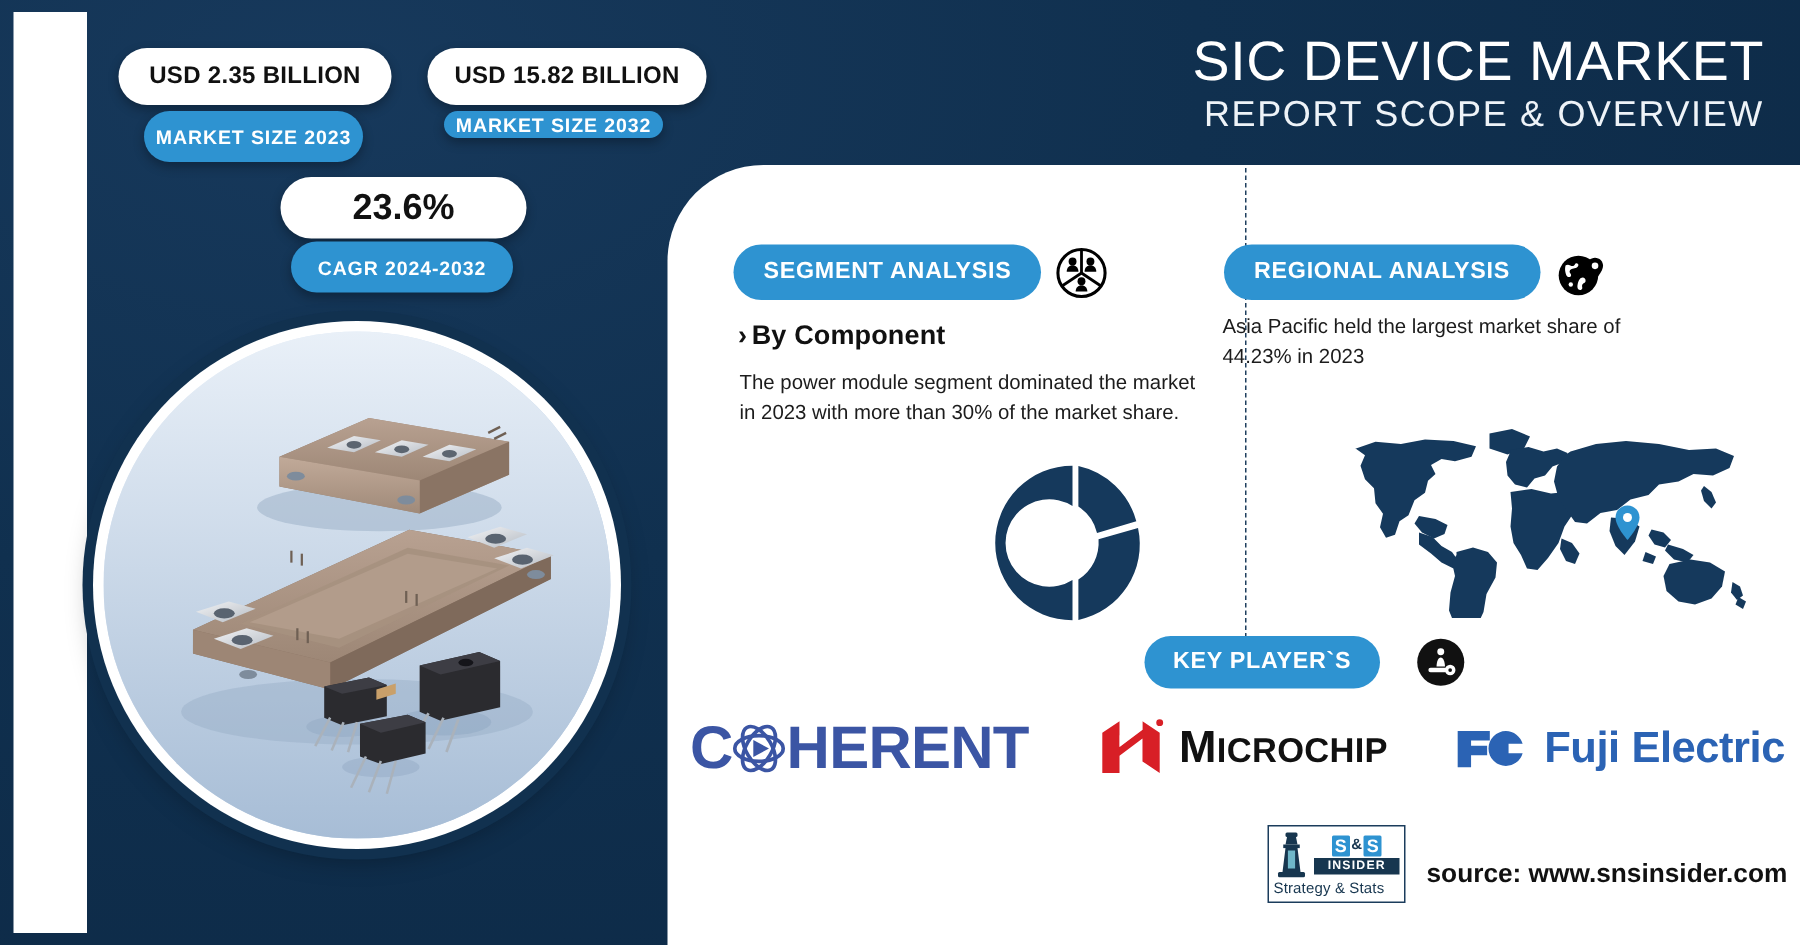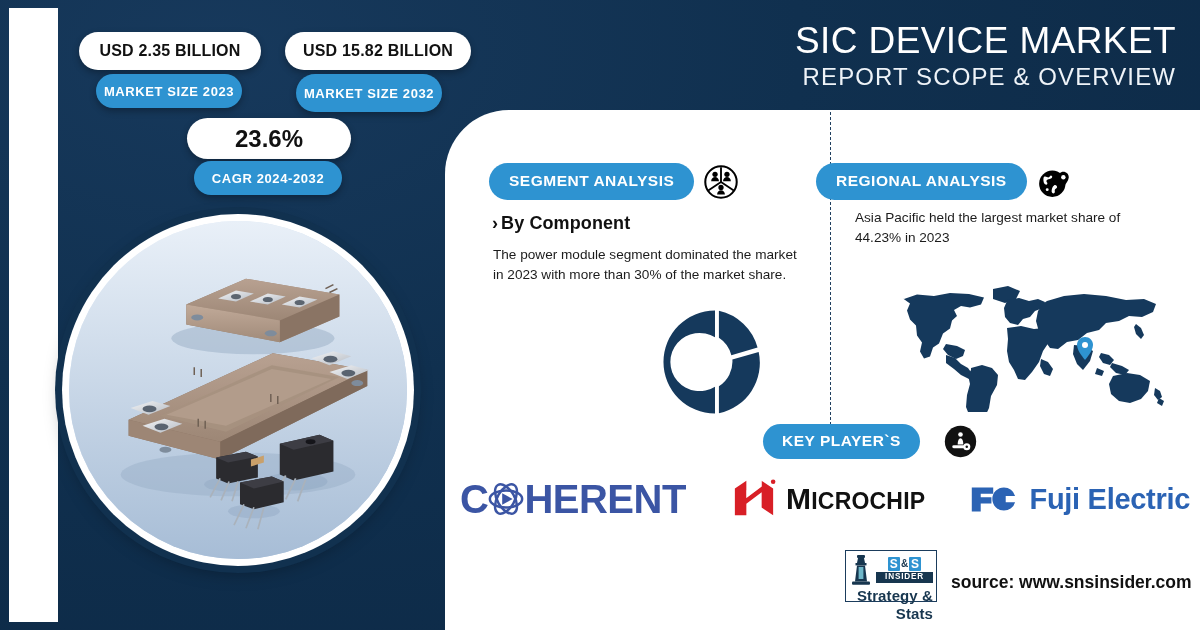--- a/index.html
+++ b/index.html
@@ -82,21 +82,21 @@
   .pill.blue {
     background: #2e93d1;
     color: #ffffff;
     font-weight: 700;
     letter-spacing: 0.6px;
   }
 
   #p-val-2023 { left: 79px;  top: 32px;  width: 182px; height: 38px; font-size: 16px; letter-spacing: 0.2px; }
   #p-lbl-2023 { left: 96px;  top: 74px;  width: 146px; height: 34px; font-size: 13px; }
   #p-val-2032 { left: 285px; top: 32px;  width: 186px; height: 38px; font-size: 16px; letter-spacing: 0.2px; }
-  #p-lbl-2032 { left: 296px; top: 74px;  width: 146px; height: 38px; font-size: 13px; }
+  #p-lbl-2032 { left: 296px; top: 74px;  width: 146px; height: 18px; font-size: 13px; }
   #p-val-cagr { left: 187px; top: 118px; width: 164px; height: 41px; font-size: 24px; }
   #p-lbl-cagr { left: 194px; top: 161px; width: 148px; height: 34px; font-size: 13px; }
 
   
   .photo-wrap {
     position: absolute;
     left: 62px; top: 214px;
     width: 352px; height: 352px;
     border-radius: 50%;
     background: #ffffff;
@@ -145,21 +145,21 @@
   }
   .sub-title .chev { color: #111; margin-right: 3px; }
 
   .body-text {
     position: absolute;
     font-size: 13.6px;
     line-height: 1.48;
     color: #1c1c1c;
   }
   #seg-text { left: 493px; top: 245px; width: 306px; }
-  #reg-text { left: 855px; top: 208px; width: 312px; }
+  #reg-text { left: 815px; top: 208px; width: 312px; }
 
   
   .donut { position: absolute; left: 659px; top: 306px; width: 112px; height: 112px; }
 
   
   .worldmap { position: absolute; left: 848px; top: 270px; width: 330px; height: 142px; }
 
   
   #kp-head {
     position: absolute;
@@ -219,22 +219,22 @@
   }
   .sns-ss .sq {
     background: #2e93d1; color: #fff; padding: 1px 2px; border-radius: 1px;
   }
   .sns-ss .amp { color: #17364f; font-size: 10px; }
   .sns-ins {
     background: #17364f; color: #fff; font-size: 8.2px; font-weight: 800;
     letter-spacing: 0.8px; text-align: center; line-height: 1.25;
   }
   .sns-tag {
-    color: #17364f; font-size: 15px; font-weight: 700;
-    text-align: right; letter-spacing: 0.1px; line-height: 1.2;
+    color: #17364f; font-size: 10px; font-weight: 400;
+    text-align: left; letter-spacing: 0.1px; line-height: 1.2;
   }
   .source-text { font-size: 17.5px; font-weight: 700; color: #111; white-space: nowrap; margin-top: 13px; }
 </style>
 </head>
 <body>
 
 <div id="canvas">
 
   <div class="left-band"></div>
 

